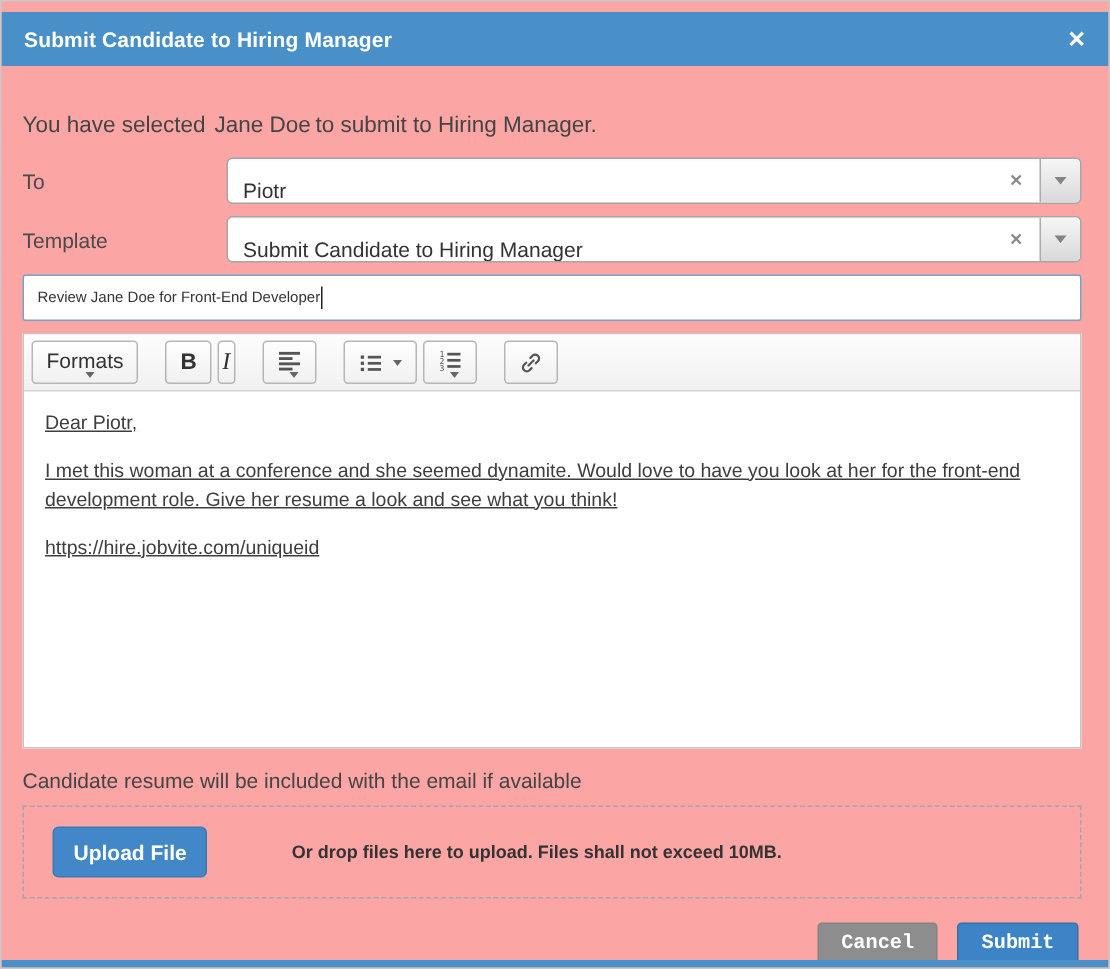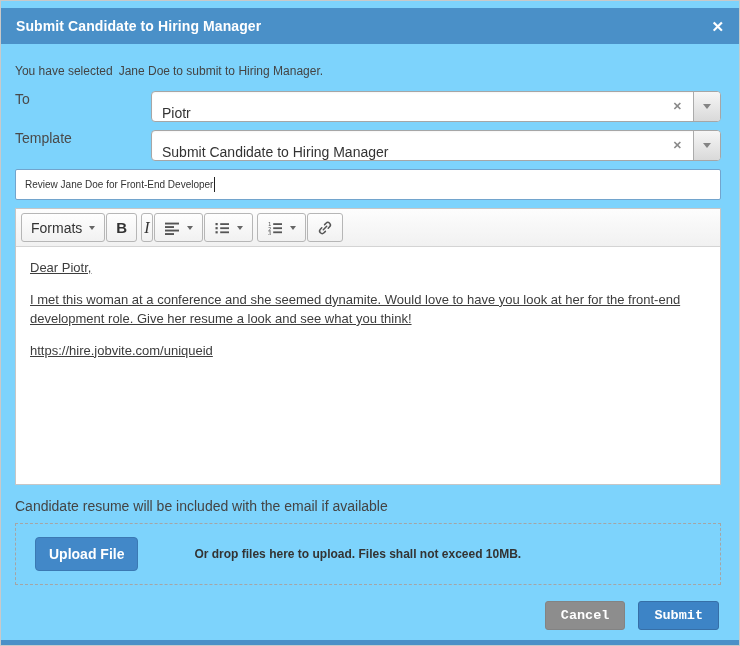--- a/index.html
+++ b/index.html
@@ -3,21 +3,21 @@
 <meta charset="utf-8">
 <style>
   * { box-sizing: border-box; margin: 0; padding: 0; }
   html, body { width: 740px; height: 646px; }
   body { font-family: "Liberation Sans", sans-serif; background: #fff; }
 
   .screen {
     position: relative;
     width: 740px; height: 646px;
     border: 1px solid #c9c9c9;
-    background: #7dd3fc;
+    background: #fca5a5;
     overflow: hidden;
   }
 
   
   .modal-header {
     margin-top: 7px;
     height: 36px;
     background: #4a90c8;
     color: #fff;
     display: flex; align-items: center;
@@ -25,25 +25,25 @@
   }
   .modal-title { font-size: 14px; font-weight: bold; letter-spacing: .1px; }
   .close-x {
     margin-left: auto;
     font-size: 15px; font-weight: bold;
     cursor: pointer; line-height: 1;
   }
 
   .content { padding: 0 18px 0 14px; }
 
-  .intro { margin: 20px 0 13px; font-size: 12px; color: #444; }
+  .intro { margin: 31px 0 13px; font-size: 15px; color: #444; }
   .intro .cand { margin: 0 3px 0 6px; }
 
   
-  .frow { display: flex; align-items: flex-start; margin-bottom: 8px; }
+  .frow { display: flex; align-items: center; margin-bottom: 8px; }
   .frow > label { width: 136px; font-size: 14px; color: #4a4a4a; flex: none; }
 
   .combo {
     flex: 1; height: 31px;
     background: #fff;
     border: 1px solid #a6a6a6;
     border-radius: 4px;
     display: flex; align-items: stretch;
     overflow: hidden;
     box-shadow: inset 0 1px 2px rgba(0,0,0,.04);
@@ -85,21 +85,21 @@
     display: inline-flex; align-items: center; justify-content: center;
     border: 1px solid #b6b6b6; border-radius: 3px;
     background: linear-gradient(#fefefe, #f1f1f1);
     padding: 0 9px;
     font-size: 14px; color: #333;
     cursor: pointer;
     flex: none;
   }
   .tb-btn svg { display: block; }
   .tb-caret { width: 0; height: 0; border-left: 3.5px solid transparent; border-right: 3.5px solid transparent; border-top: 4.5px solid #666; margin-left: 7px; }
-  .mr8 { margin-right: 1px; }
+  .mr8 { margin-right: 18px; flex-direction: column; }
   .mr4 { margin-right: 4px; }
   .bold-glyph { font-weight: bold; font-size: 15px; }
   .italic-glyph { font-style: italic; font-family: "Liberation Serif", serif; font-size: 16px; padding: 0 2px; }
 
   .editor-body {
     height: 237px;
     padding: 12px 14px;
     font-size: 13px; color: #3d3d3d;
     line-height: 1.45;
     overflow: hidden;

